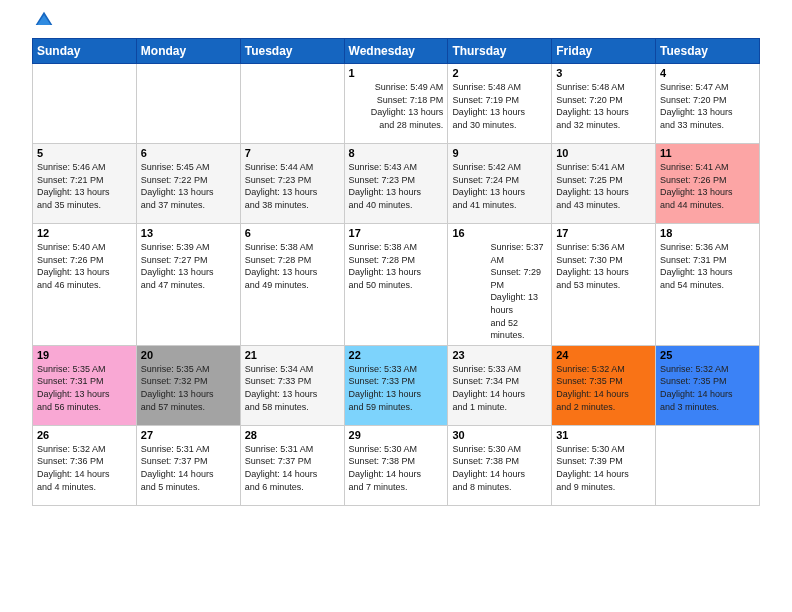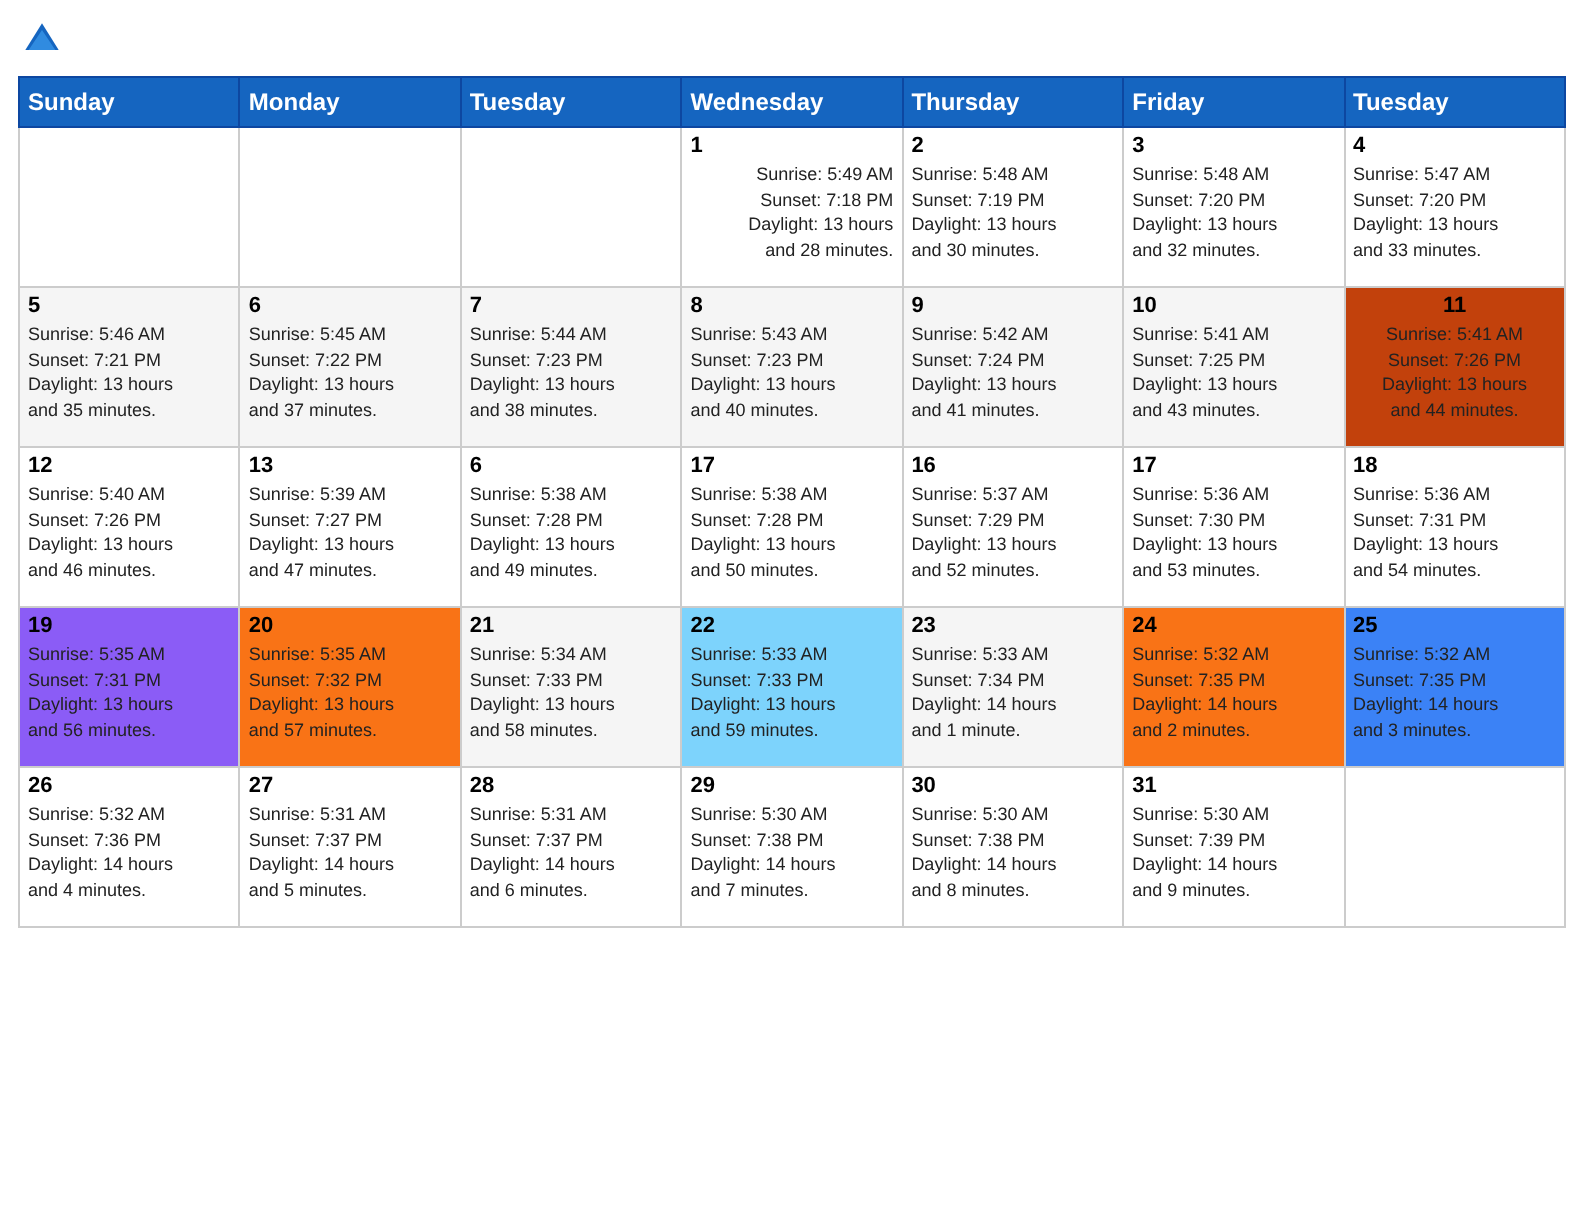--- a/index.html
+++ b/index.html
@@ -6,21 +6,21 @@
     body {
       width: 792px;
       height: 612px;
       font-family: Arial, sans-serif;
       background: #fff;
       overflow: hidden;
     }
     .page {
       width: 792px;
       height: 612px;
-      padding: 10px 9px;
+      padding: 10px 32px;
     }
     .header {
       display: flex;
       justify-content: space-between;
       align-items: flex-start;
       margin-bottom: 8px;
     }
     .logo {
       display: flex;
       align-items: center;
@@ -196,21 +196,21 @@
 Daylight: 13 hours
 and 41 minutes.</div>
           </td>
           <td style="background-color: rgb(245, 245, 245);">
             <div class="day-number">10</div>
             <div class="day-info" style="white-space: pre-line;">Sunrise: 5:41 AM
 Sunset: 7:25 PM
 Daylight: 13 hours
 and 43 minutes.</div>
           </td>
-          <td style="background-color: #c2410c; text-align: center;">
+          <td style="background-color: #fca5a5;">
             <div class="day-number">11</div>
             <div class="day-info" style="white-space: pre-line;">Sunrise: 5:41 AM
 Sunset: 7:26 PM
 Daylight: 13 hours
 and 44 minutes.</div>
           </td>
         </tr>
         <tr>
           <td>
             <div class="day-number">12</div>
@@ -235,49 +235,49 @@
           </td>
           <td>
             <div class="day-number">17</div>
             <div class="day-info" style="white-space: pre-line;">Sunrise: 5:38 AM
 Sunset: 7:28 PM
 Daylight: 13 hours
 and 50 minutes.</div>
           </td>
           <td>
             <div class="day-number">16</div>
-            <div class="day-info" style="white-space: pre-line;">Sunrise: 5:37 AM
+            <div class="day-info" style="white-space: pre-line; margin-left: 38px;">Sunrise: 5:37 AM
 Sunset: 7:29 PM
 Daylight: 13 hours
 and 52 minutes.</div>
           </td>
           <td>
             <div class="day-number">17</div>
             <div class="day-info" style="white-space: pre-line;">Sunrise: 5:36 AM
 Sunset: 7:30 PM
 Daylight: 13 hours
 and 53 minutes.</div>
           </td>
           <td>
             <div class="day-number">18</div>
             <div class="day-info" style="white-space: pre-line;">Sunrise: 5:36 AM
 Sunset: 7:31 PM
 Daylight: 13 hours
 and 54 minutes.</div>
           </td>
         </tr>
         <tr>
-          <td style="background-color: #8b5cf6;">
+          <td style="background-color: #f9a8d4;">
             <div class="day-number">19</div>
             <div class="day-info" style="white-space: pre-line;">Sunrise: 5:35 AM
 Sunset: 7:31 PM
 Daylight: 13 hours
 and 56 minutes.</div>
           </td>
-          <td style="background-color: #f97316;">
+          <td style="background-color: #a3a3a3;">
             <div class="day-number">20</div>
             <div class="day-info" style="white-space: pre-line;">Sunrise: 5:35 AM
 Sunset: 7:32 PM
 Daylight: 13 hours
 and 57 minutes.</div>
           </td>
           <td style="background-color: rgb(245, 245, 245);">
             <div class="day-number">21</div>
             <div class="day-info" style="white-space: pre-line;">Sunrise: 5:34 AM
 Sunset: 7:33 PM

